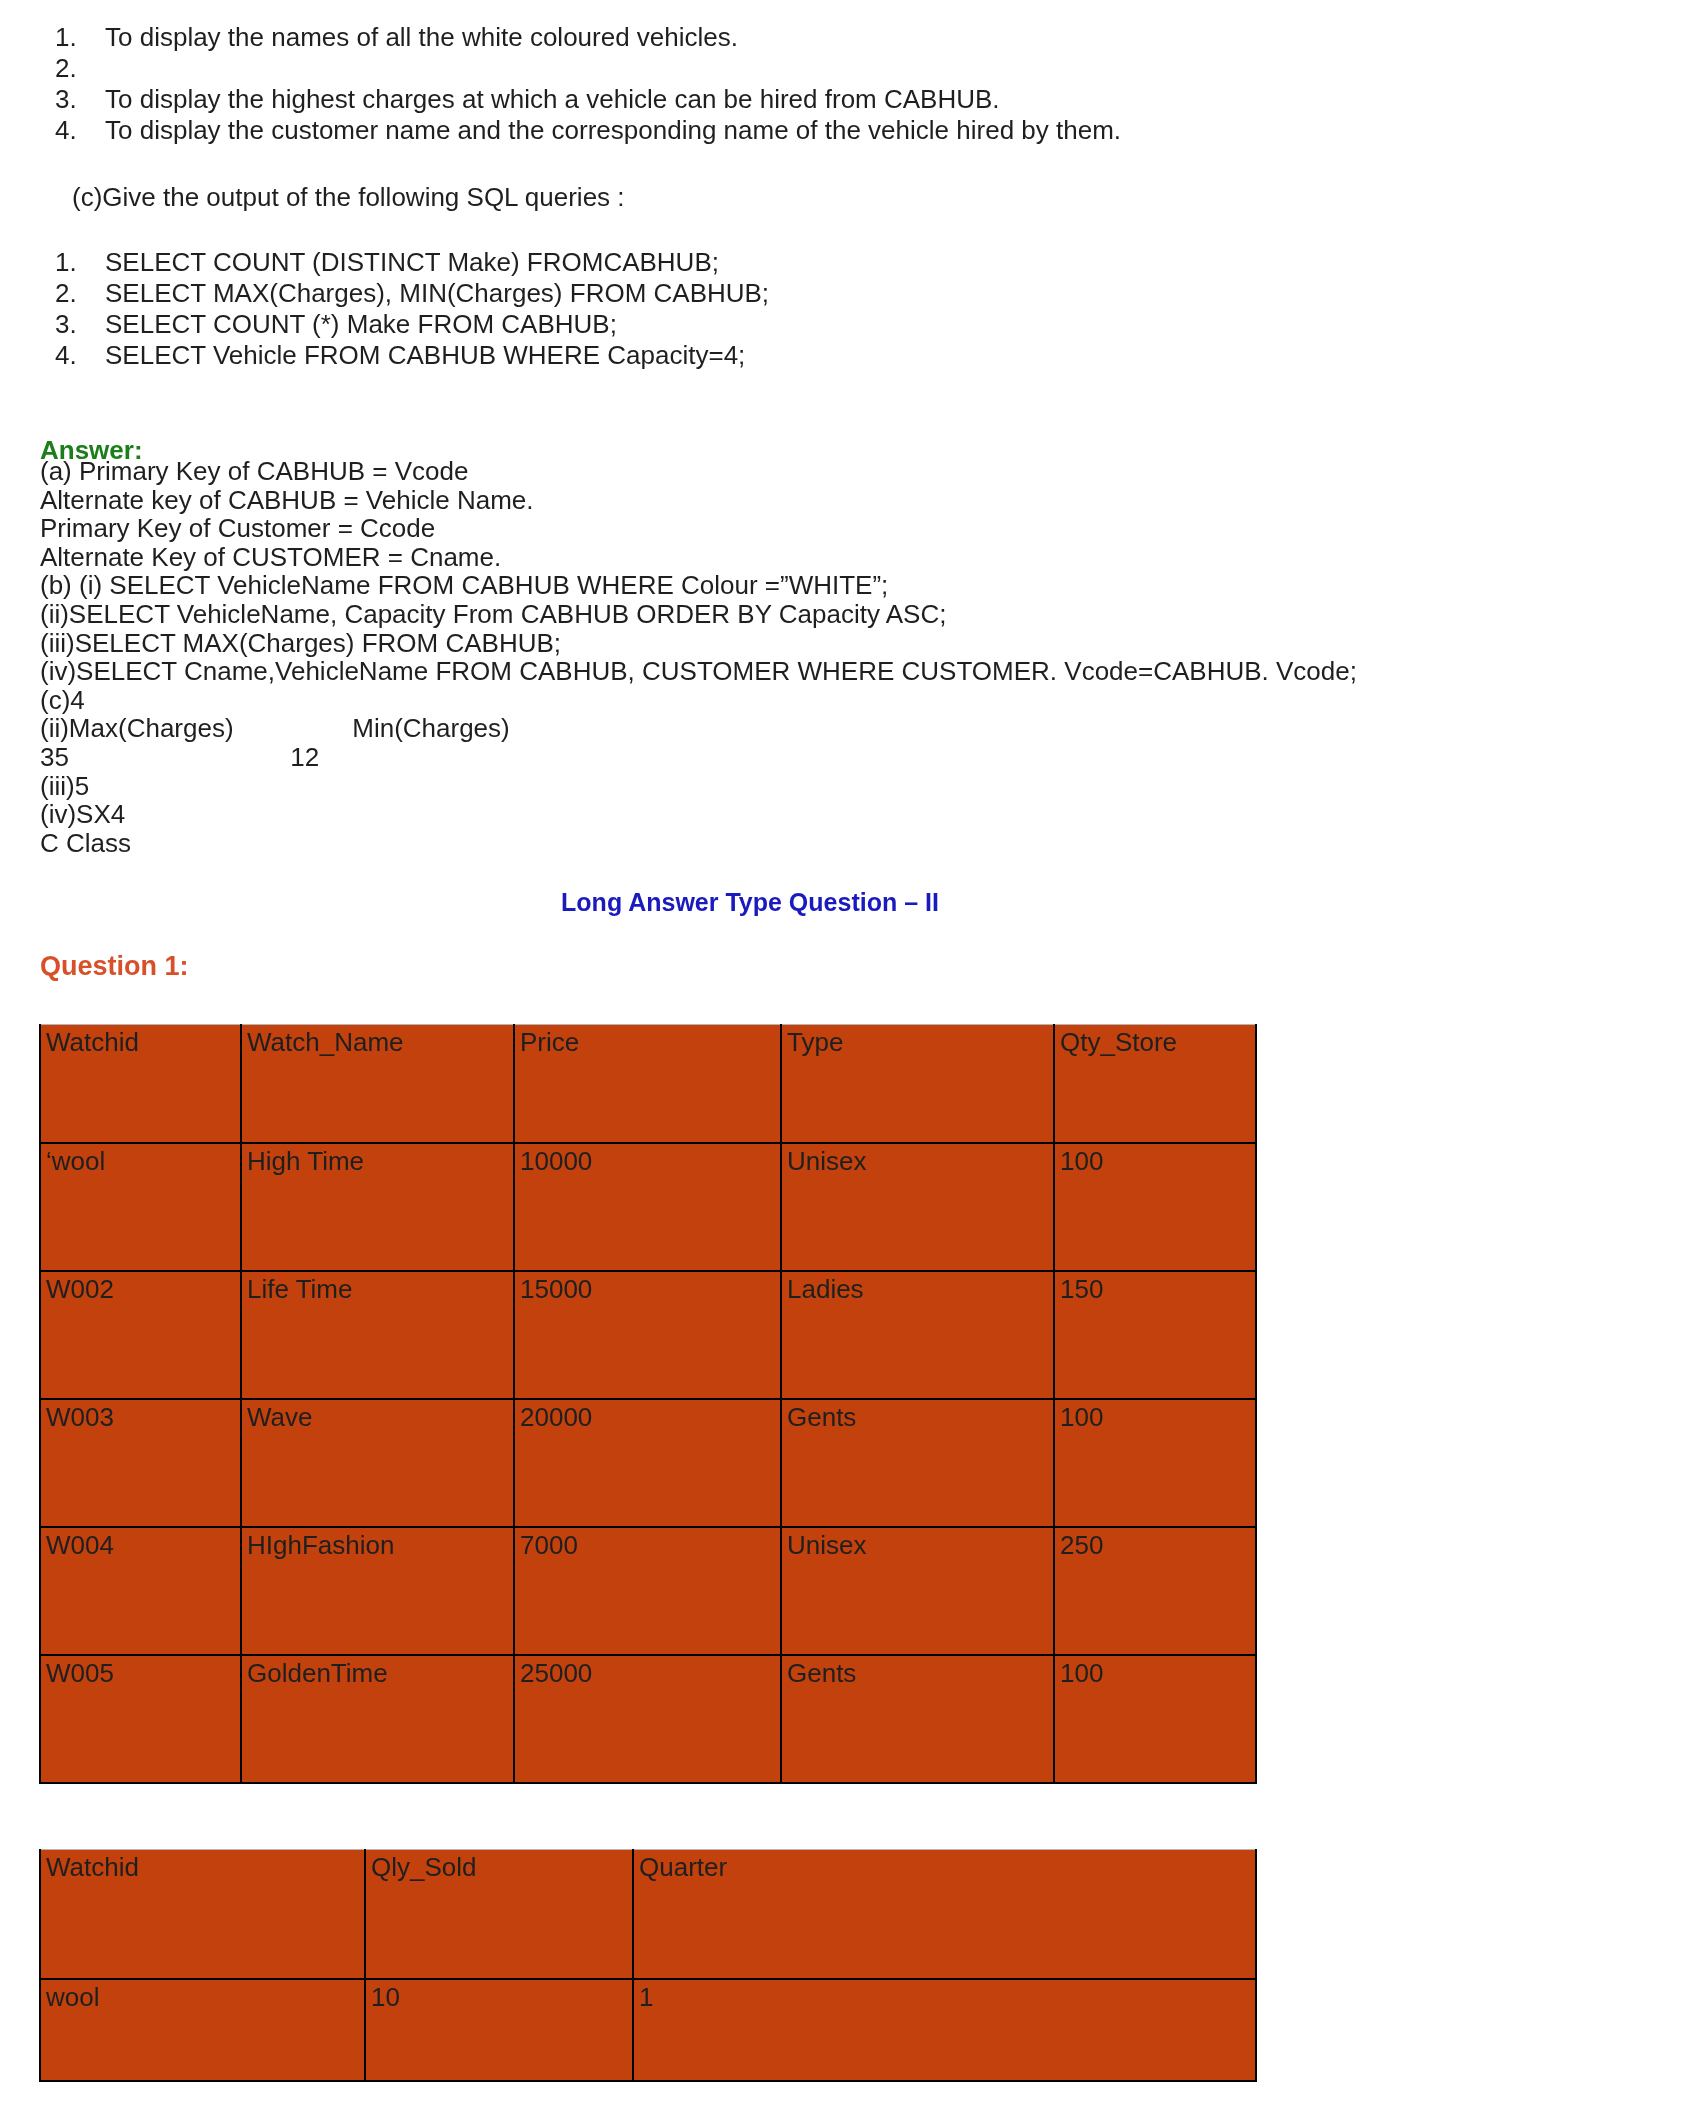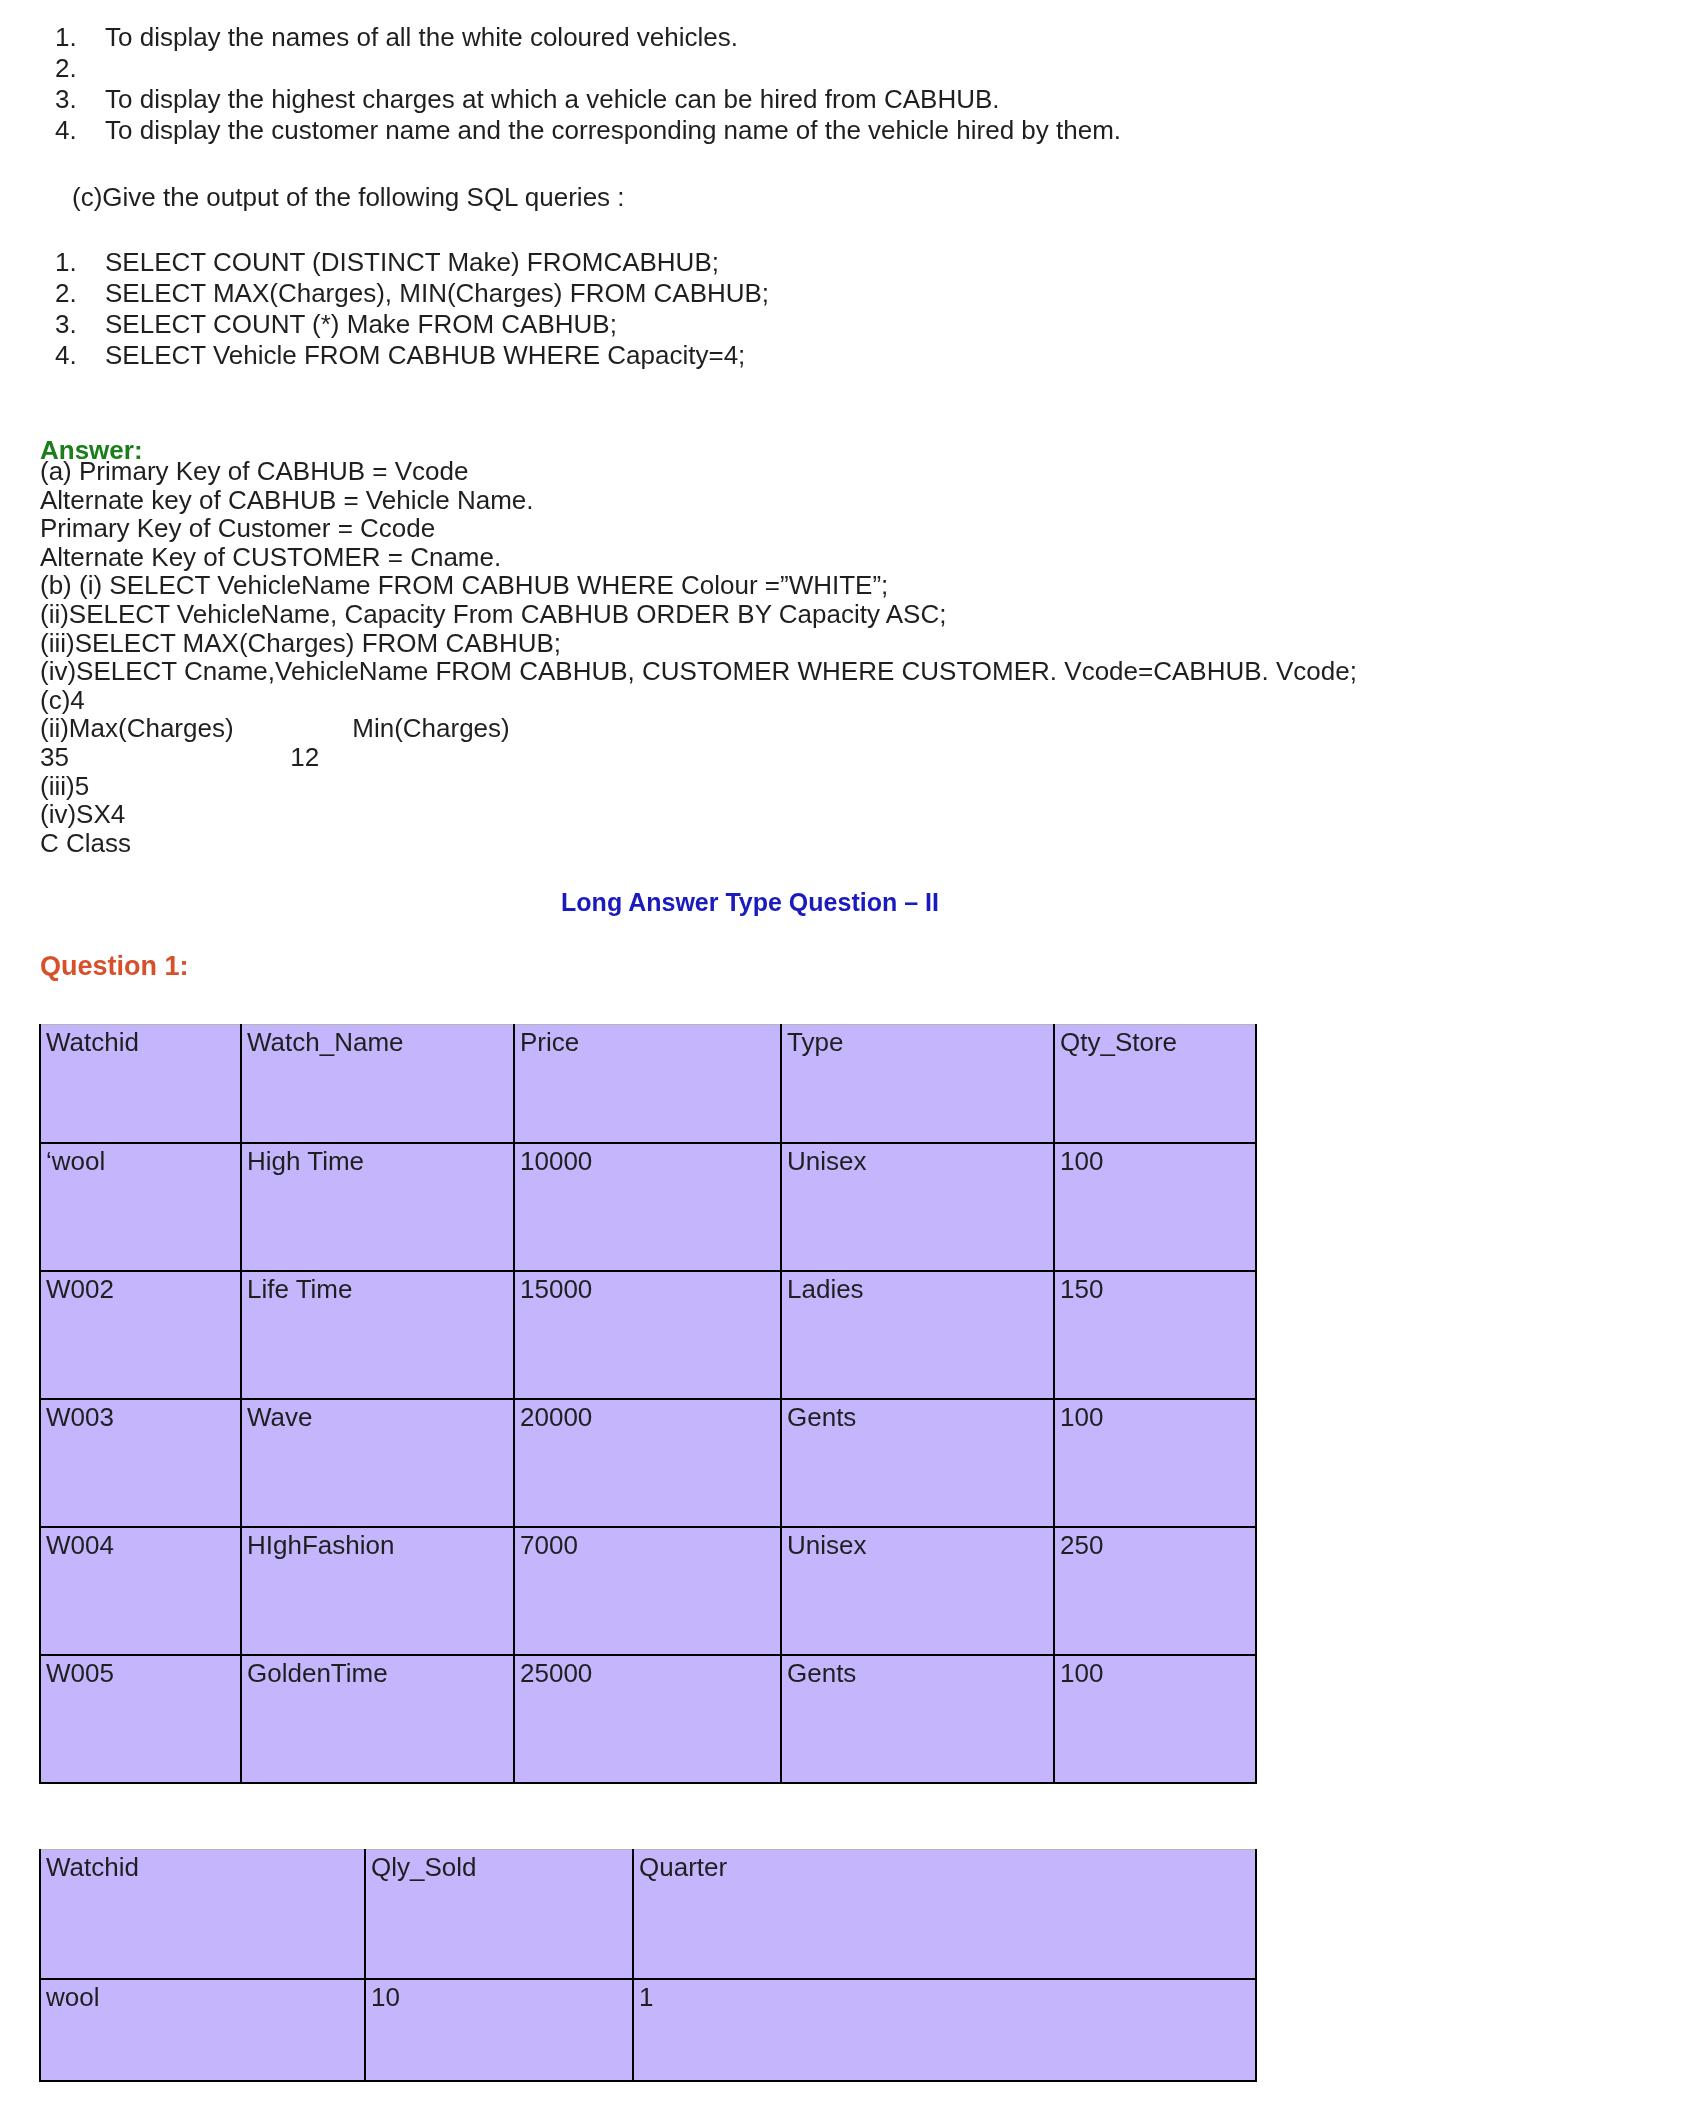--- a/index.html
+++ b/index.html
@@ -21,21 +21,21 @@
   
   .para{left:40px;white-space:nowrap;margin-left:32px;}
   .answer-label{left:40px;font-weight:bold;color:#1b7e1b;}
   .answer-lines{left:40px;line-height:28.6px;white-space:nowrap;margin-top:25px;}
   .cols .c1{display:inline-block;width:305px;}
   .cols .c2{display:inline-block;width:243px;}
   
   .section-heading{left:0;width:1500px;text-align:center;font-weight:bold;color:#1a1abe;font-size:25px;}
   .question-heading{left:40px;font-weight:bold;color:#d8502a;font-size:27px;}
   
-  table{border-collapse:collapse;table-layout:fixed;background:#c4b5fd;}
+  table{border-collapse:collapse;table-layout:fixed;background:#c2410c;}
   td{border:2px solid #000000;vertical-align:top;padding:2px 5px;font-size:26px;color:#1f1f1f;overflow:hidden;white-space:nowrap;}
   tr.hdr td{border-top:1px solid #b5b5b5;}
   #t1{left:39px;top:1024px;width:1216px;}
   #t2{left:39px;top:1849px;width:1216px;}
   #t1 col.c0{width:201px}#t1 col.c1{width:273px}#t1 col.c2{width:267px}#t1 col.c3{width:273px}#t1 col.c4{width:202px}
   #t2 col.c0{width:325px}#t2 col.c1{width:268px}#t2 col.c2{width:623px}
   #t1 tr.hdr{height:118px}
   #t1 tr.data{height:128px}
   #t2 tr.hdr{height:129px}
   #t2 tr.data{height:102px}

